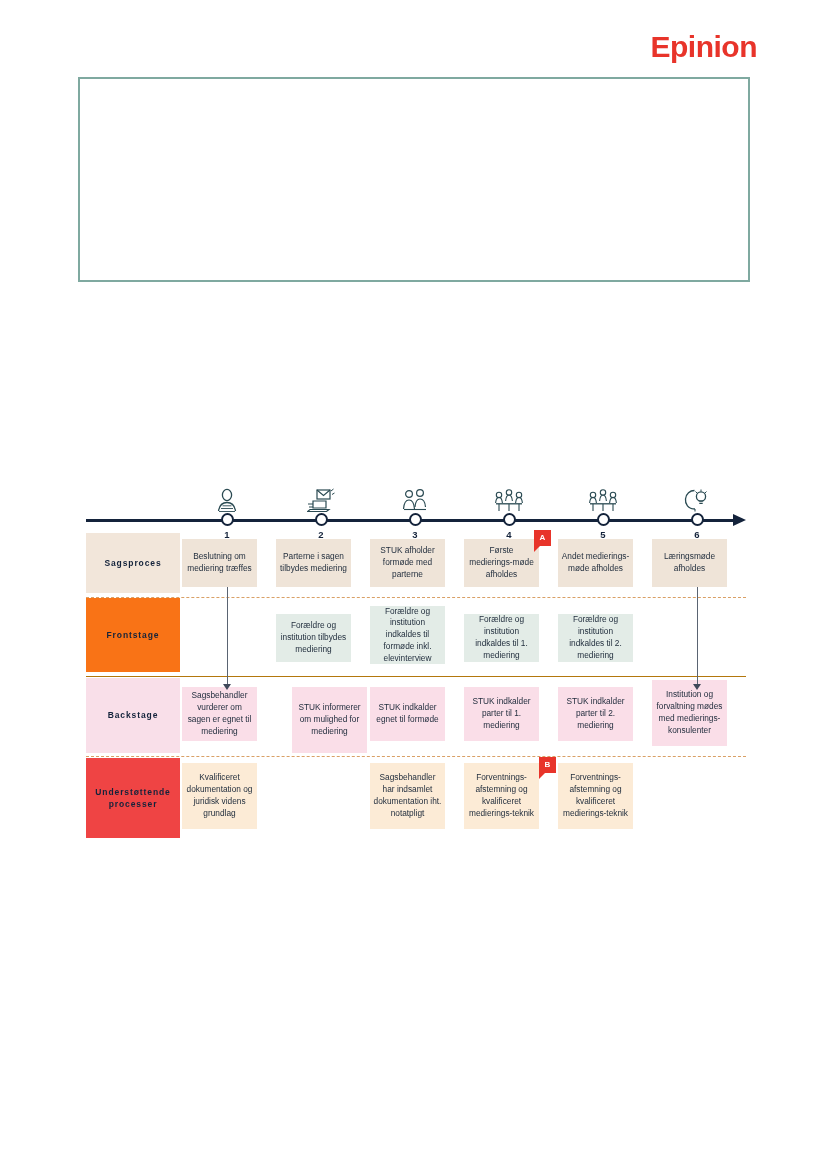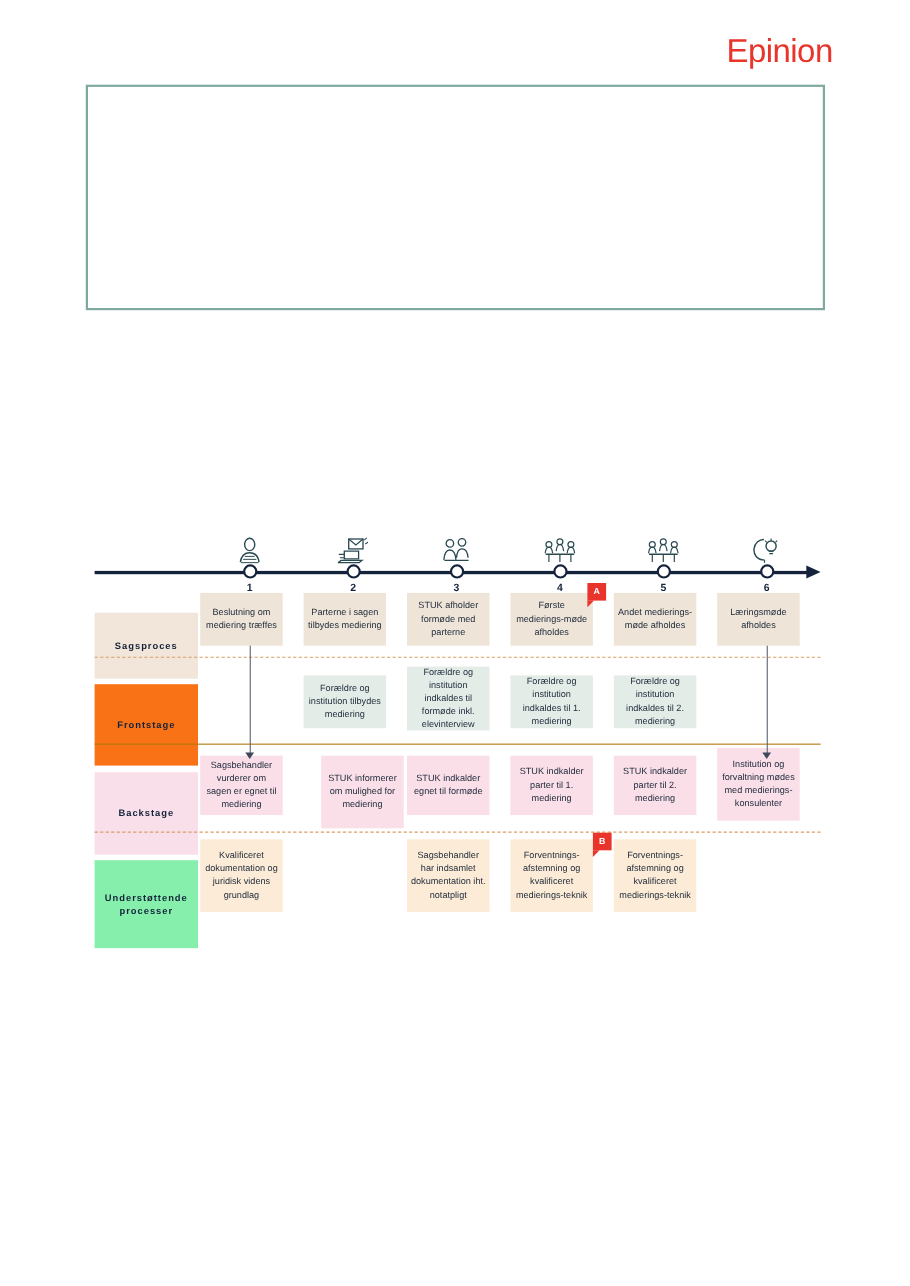--- a/index.html
+++ b/index.html
@@ -16,21 +16,21 @@
     color: #1d2a3a;
     overflow: hidden;
   }
 
   
   .brand {
     position: absolute;
     right: 70px;
     top: 32px;
     font-size: 30px;
-    font-weight: normal;
+    font-weight: bold;
     color: #e8342a;
     letter-spacing: -0.5px;
     line-height: 1;
   }
 
   
   .outline-box {
     position: absolute;
     left: 78px;
     top: 77px;
@@ -124,21 +124,20 @@
     align-items: center;
     justify-content: center;
     text-align: center;
     font-size: 8.5px;
     font-weight: bold;
     letter-spacing: 0.9px;
     color: #14233b;
     box-sizing: border-box;
     padding: 0 4px;
     line-height: 1.45;
-    margin-top: 24px;
   }
   .lane-cells {
     position: absolute;
     left: 94px;
     top: 0;
     right: 0;
     height: 100%;
   }
   .card {
     position: absolute;
@@ -157,21 +156,21 @@
   
   .lane-sagsproces .lane-label { background: #f2e6da; }
   .lane-sagsproces .card { background: #efe4d8; }
 
   .lane-frontstage .lane-label { background: #f97316; }
   .lane-frontstage .card { background: #e3ece7; }
 
   .lane-backstage .lane-label { background: #f9dfe9; }
   .lane-backstage .card { background: #fadee8; }
 
-  .lane-understottende .lane-label { background: #86efac; }
+  .lane-understottende .lane-label { background: #ef4444; }
   .lane-understottende .card { background: #fcebd6; }
 
   
   .sep-dashed {
     position: absolute;
     left: 0;
     width: 660px;
     height: 0;
     border-top: 1px dashed #d9a066;
   }

